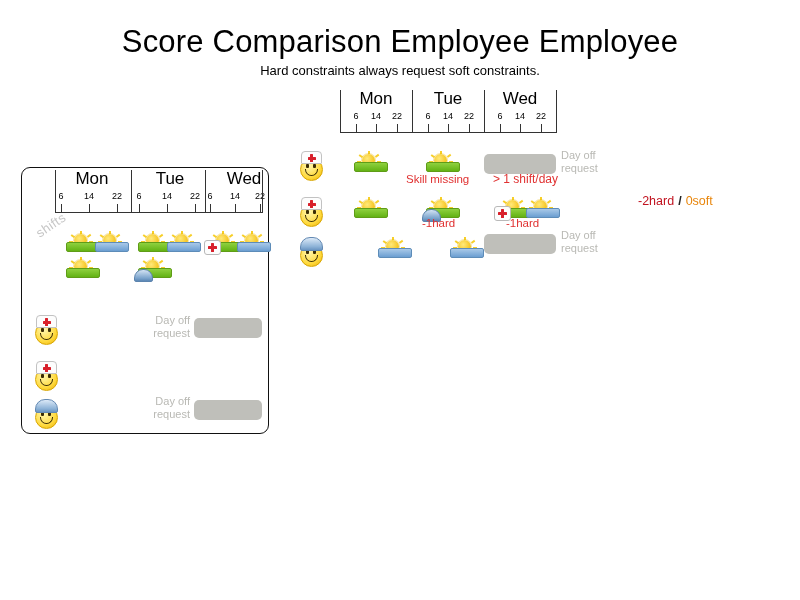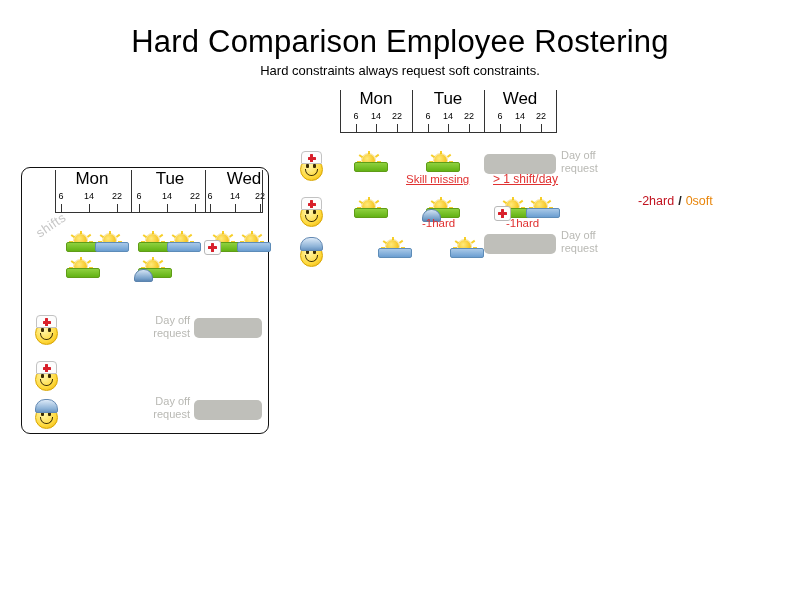--- a/index.html
+++ b/index.html
@@ -90,40 +90,40 @@
     position:absolute;left:2px;top:1px;width:21px;height:12px;border-radius:10px 10px 2px 2px;
     background:linear-gradient(#dbe9f7,#8fb4d8 70%,#6a95c2);border:1px solid #6389b3;
   }
 
   
   .dayoff-bar{position:absolute;height:20px;border-radius:5px;background:#bfbfba;}
   .dayoff-txt{position:absolute;font-size:11px;line-height:13px;color:#b9b9b4;}
   .dayoff-txt.right-al{text-align:right;}
 
   
-  .annot{position:absolute;font-size:11.5px;line-height:14px;color:#e03131;white-space:nowrap;text-decoration:underline;}
+  .annot{position:absolute;font-size:11.5px;line-height:14px;color:#e03131;white-space:nowrap;}
   .annot.big{font-size:12px;}
   .penalty{position:absolute;font-size:11.5px;line-height:14px;color:#e03131;white-space:nowrap;}
 
   
   #shifts-label{
     left:33px;top:228px;font-size:13px;color:#c6c6c6;
     transform:rotate(-34deg);transform-origin:left top;letter-spacing:.4px;
   }
 
   
   #score{left:638px;top:193px;font-size:12.5px;line-height:16px;white-space:nowrap;}
   #score .hard{color:#c1121f;}
   #score .sep{color:#222;padding:0 4px;font-weight:bold;}
   #score .soft{color:#e8860c;}
 </style>
 </head>
 <body>
 
-<div class="abs" id="page-title">Hard Comparison Employee Rostering</div>
+<div class="abs" id="page-title">Score Comparison Employee Employee</div>
 <div class="abs" id="page-subtitle">Hard constraints always request soft constraints.</div>
 
 <div class="abs" id="left-panel">
 
   <div class="day-head" style="left:34px;width:72px;">
     <div class="dname">Mon</div>
     <div class="hours">
       <div class="hr" style="left:-3px;">6</div>
       <div class="hr" style="left:25px;">14</div>
       <div class="hr" style="left:53px;">22</div>

